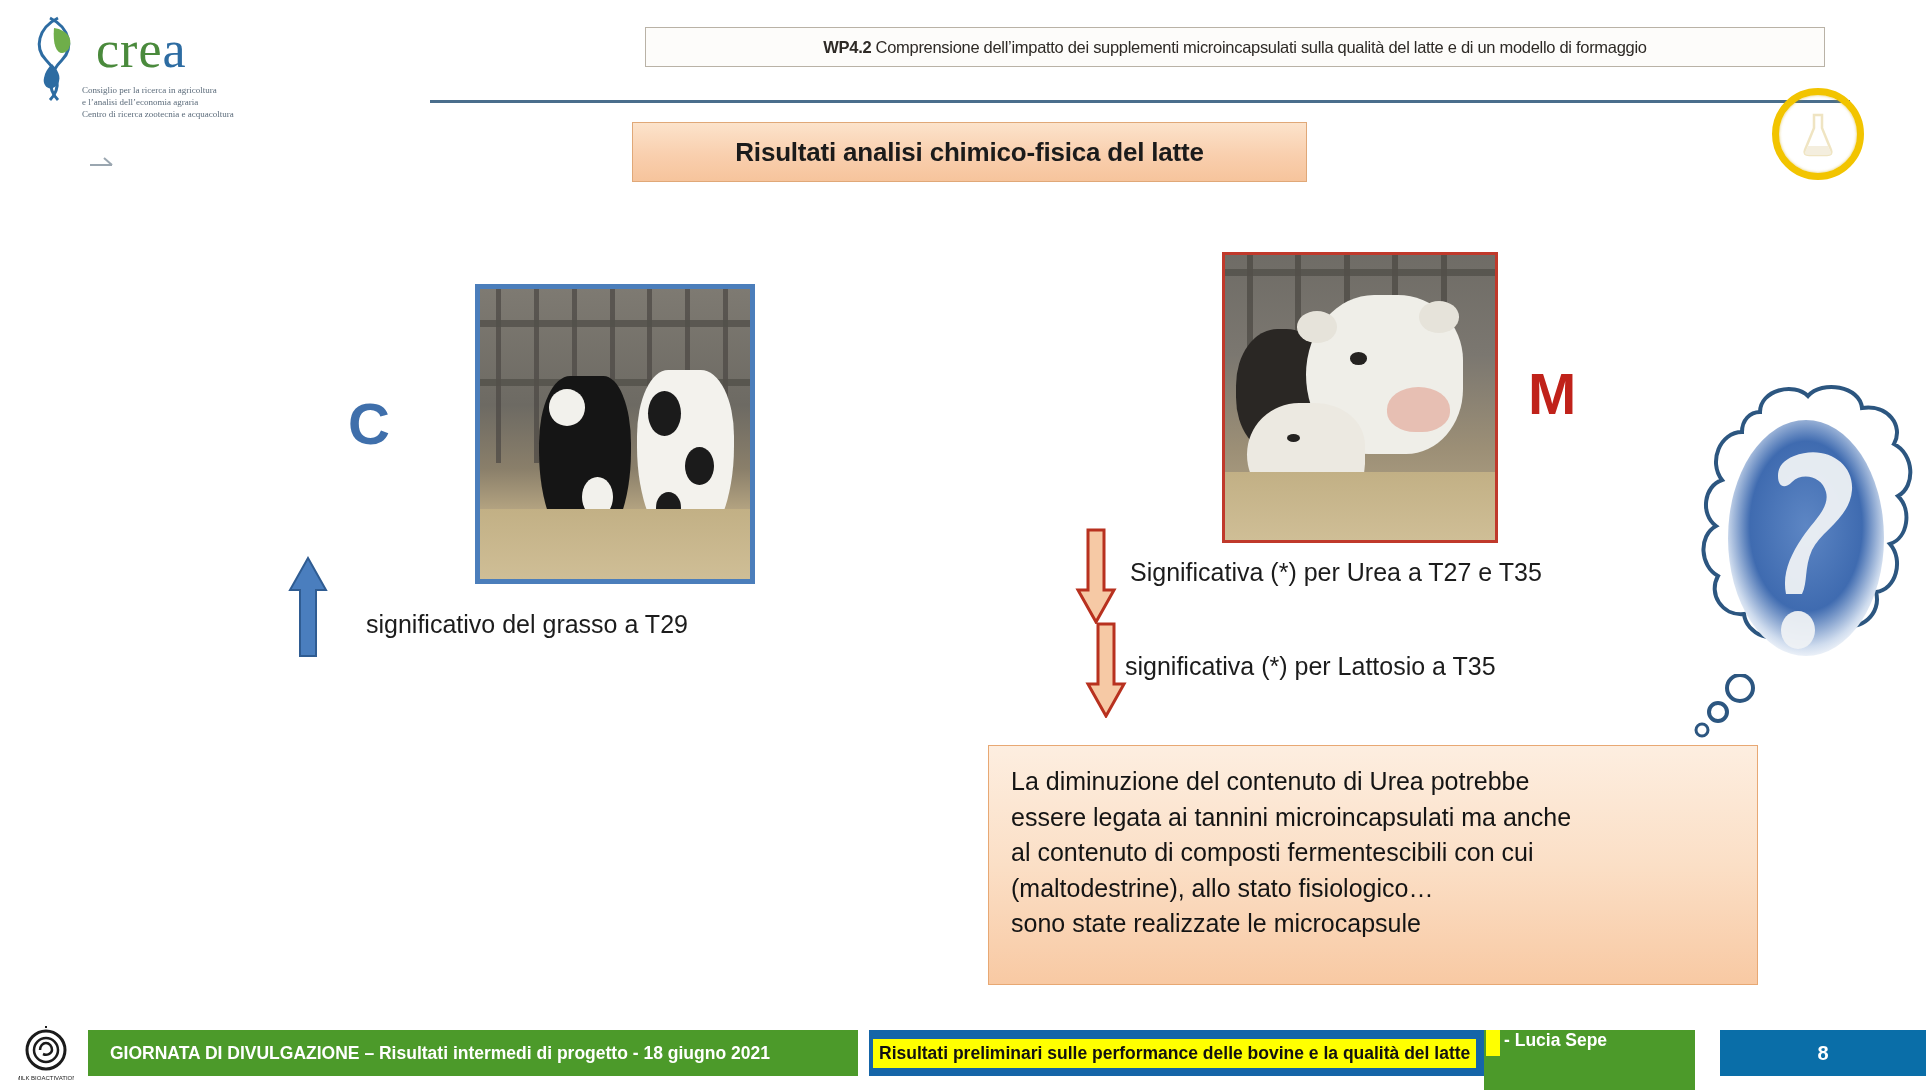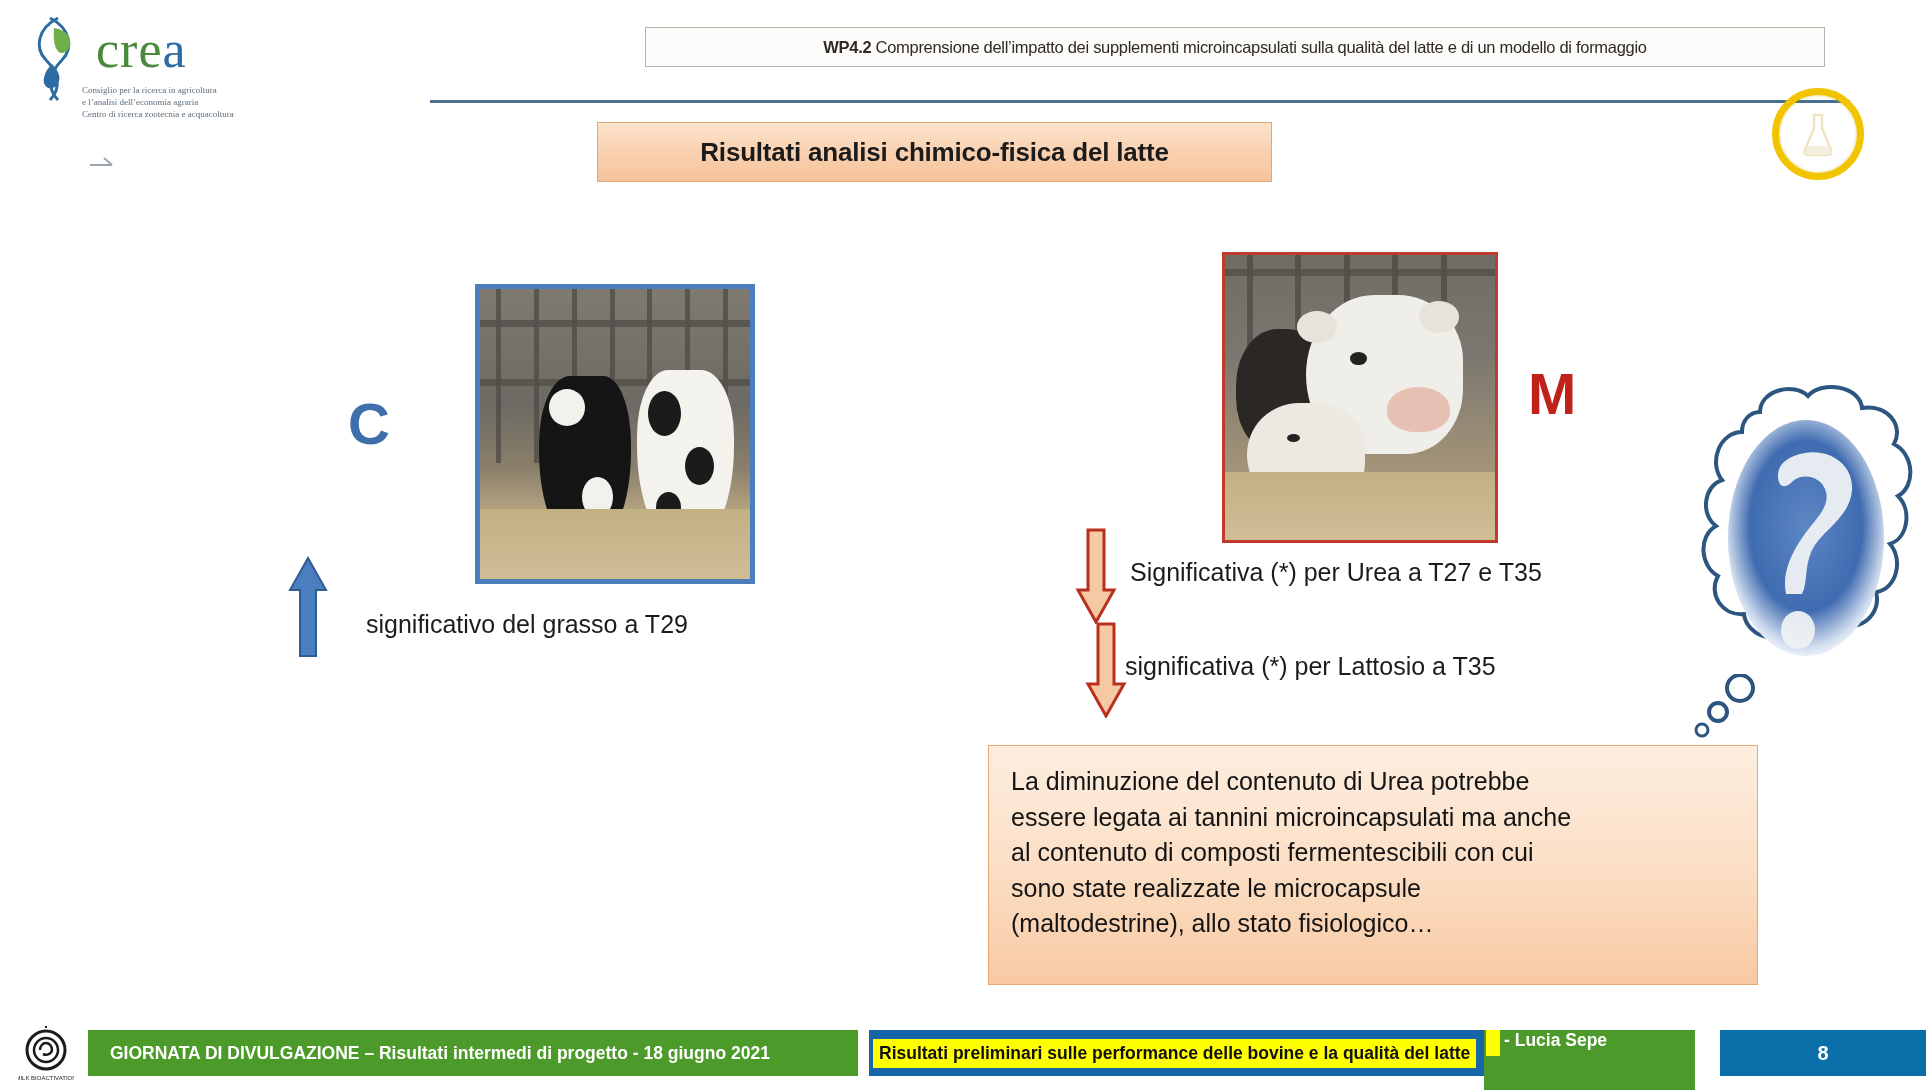--- a/index.html
+++ b/index.html
@@ -33,21 +33,21 @@
   .hrule{position:absolute;left:430px;top:100px;width:1420px;height:0;
     border-top:3px solid #4a6e8c;}
 
   
   .gold-badge{position:absolute;left:1772px;top:88px;width:92px;height:92px;}
   .gold-badge .ring{position:absolute;inset:0;border-radius:50%;
     border:7px solid #f2c400;box-shadow:0 0 3px rgba(200,160,0,.6) inset;}
   .gold-badge .flask{position:absolute;left:28px;top:24px;width:36px;height:46px;opacity:.28;}
 
   
-  .title-box{position:absolute;left:597px;top:122px;width:675px;height:60px;
+  .title-box{position:absolute;left:632px;top:122px;width:675px;height:60px;
     background:linear-gradient(180deg,#fce3cb 0%,#f9cfae 55%,#f6c49c 100%);
     border:1px solid #e0a878;display:flex;align-items:center;justify-content:center;
     box-sizing:border-box;}
   .title-box .t{font-size:26px;font-weight:bold;color:#1b1b1b;letter-spacing:-.2px;}
 
   
   .photo{position:absolute;overflow:hidden;background:#8f8b82;}
   .photo-c{left:475px;top:284px;width:270px;height:290px;border:5px solid #4b7ebb;}
   .photo-m{left:1222px;top:252px;width:270px;height:285px;border:3px solid #c0392b;}
   .ph-inner{position:absolute;inset:0;}
@@ -242,22 +242,22 @@
 
   <svg class="arrow-dn arrow-dn-2" viewBox="0 0 42 96">
     <path d="M13 2 L29 2 L29 62 L39 62 L21 94 L3 62 L13 62 Z" fill="#f6c9a5" stroke="#b8311f" stroke-width="3"></path>
   </svg>
   <div class="line-txt txt-r2">significativa (*) per Lattosio a T35</div>
 
   <div class="box-orange">
     <div>La diminuzione del contenuto di Urea potrebbe</div>
     <div>essere legata ai tannini microincapsulati ma anche</div>
     <div>al contenuto di composti fermentescibili con cui</div>
+    <div>(maltodestrine), allo stato fisiologico…</div>
     <div>sono state realizzate le microcapsule</div>
-    <div>(maltodestrine), allo stato fisiologico…</div>
   </div>
 
   <div class="bubble">
     <svg viewBox="0 0 236 330" width="236" height="330">
       <defs>
         <radialGradient id="skyGrad" cx="50%" cy="45%" r="58%">
           <stop offset="0%" stop-color="#5d86c4"></stop>
           <stop offset="62%" stop-color="#3f6bb0"></stop>
           <stop offset="88%" stop-color="#cfdcee"></stop>
           <stop offset="100%" stop-color="#ffffff"></stop>

